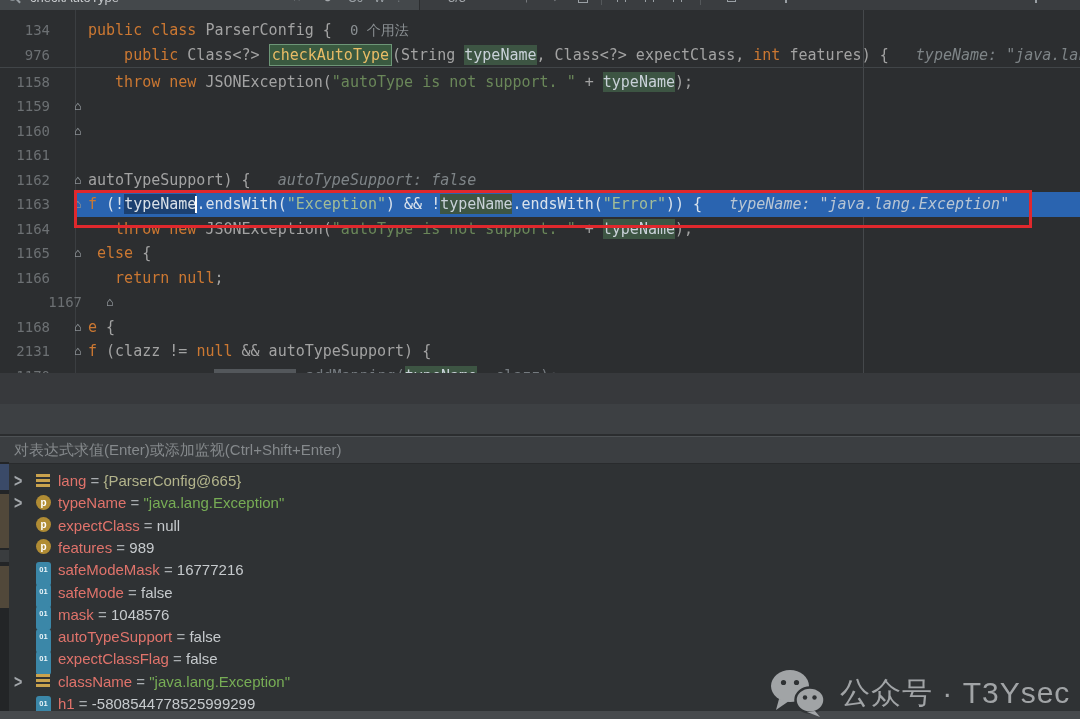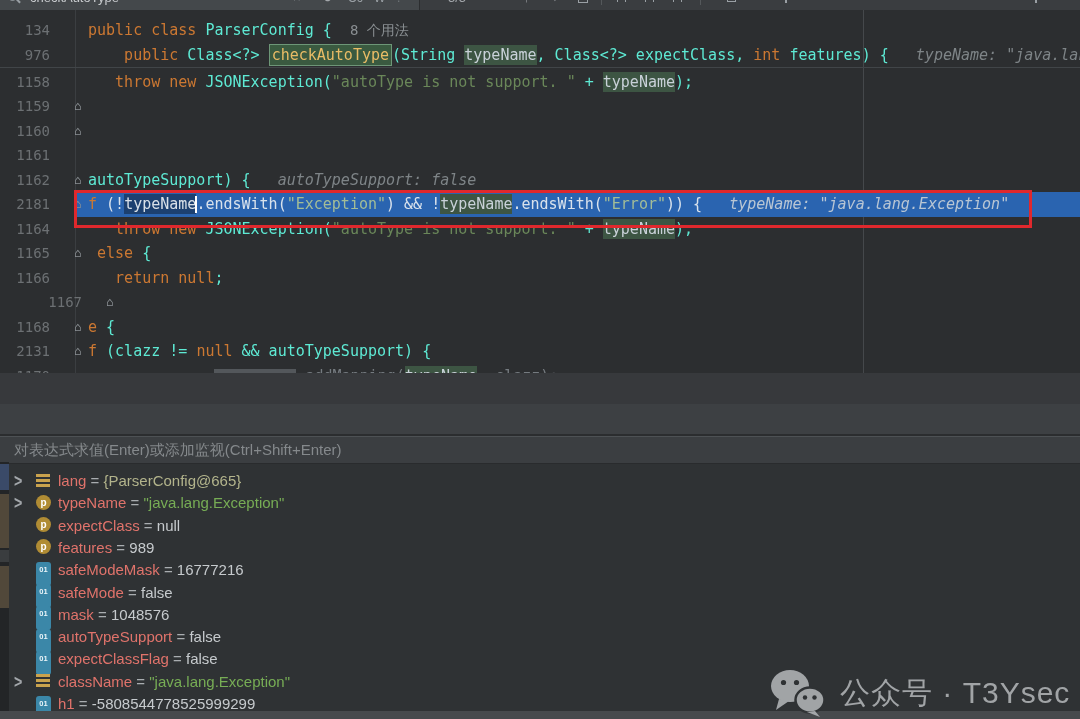--- a/index.html
+++ b/index.html
@@ -25,21 +25,21 @@
   
   #editor { position:absolute; left:0; top:10px; width:1080px; height:363px; background:#2c2e30; overflow:hidden; }
   #gutter-sep { position:absolute; left:75px; top:0; width:1px; height:363px; background:#3b3e41; }
   #margin-guide { position:absolute; left:863px; top:0; width:1px; height:363px; background:#45484b; }
   .crow { position:absolute; left:0; width:1080px; height:25px; line-height:24.5px; font-family:"DejaVu Sans Mono", monospace; font-size:15px; }
   .crow .selbg { position:absolute; left:76px; right:0; top:0; bottom:0; background:#2a64b0; }
   .lnum { position:absolute; left:0; top:0; width:50px; text-align:right; color:#6c7073; font-size:14px; }
   .fold { position:absolute; left:74px; top:0; color:#8b9094; font-size:12px; }
   .codetext { position:absolute; left:88px; top:0; white-space:pre; }
   .sg-kw { color:#cc7832; }
-  .sg-pl { color:#5eead4; }
+  .sg-pl { color:#a3a3a3; }
   .sg-str { color:#6a8759; }
   .sg-hint { color:#7e8487; font-style:italic; }
   .sg-usage { color:#8a8f92; font-size:14px; }
   .sg-decl { color:#eabc66; background:#3a5a40; border:1px solid #6d9677; padding:1px 2px; }
   .sg-idg { color:#c9d1d8; background:#3d5543; padding:1px 0; }
   .sg-idb { color:#d8e0e8; background:#1c4070; padding:1px 0; }
   .sg-psel { color:#d9e2ec; }
   .sg-ssel { color:#a3bd97; }
   .sg-hsel { color:#b9c6d4; font-style:italic; }
   .sg-dim { color:#8e959b; opacity:.75; }
@@ -109,21 +109,21 @@
     </div>
   </div>
 
   <div id="editor">
     <div id="gutter-sep"></div>
     <div id="margin-guide"></div>
     <div id="fold-separator"></div>
     <div id="code-rows">
         <div class="crow" style="top: 8px;">
           <span class="lnum">134</span>
-          <div class="codetext"><span class="sg-kw">public class</span><span class="sg-pl"> ParserConfig {  </span><span class="sg-usage">8 个用法</span></div>
+          <div class="codetext"><span class="sg-kw">public class</span><span class="sg-pl"> ParserConfig {  </span><span class="sg-usage">0 个用法</span></div>
         </div>
         <div class="crow" style="top: 32.5px;">
           <span class="lnum">976</span>
           <div class="codetext"><span class="sg-kw">    public</span><span class="sg-pl"> Class&lt;?&gt; </span><span class="sg-decl">checkAutoType</span><span class="sg-pl">(String </span><span class="sg-idg">typeName</span><span class="sg-pl">, Class&lt;?&gt; expectClass, </span><span class="sg-kw">int</span><span class="sg-pl"> features) {   </span><span class="sg-hint">typeName: "java.lang.</span></div>
         </div>
         <div class="crow" style="top: 59.5px;">
           <span class="lnum">1158</span>
           <div class="codetext"><span class="sg-kw">   throw new</span><span class="sg-pl"> JSONException(</span><span class="sg-str">"autoType is not support. "</span><span class="sg-pl"> + </span><span class="sg-idg">typeName</span><span class="sg-pl">);</span></div>
         </div>
         <div class="crow" style="top: 84px;">
@@ -140,21 +140,21 @@
           <span class="lnum">1161</span>
           <div class="codetext"></div>
         </div>
         <div class="crow" style="top: 157.5px;">
           <span class="lnum">1162</span>
           <span class="fold">⌂</span>
           <div class="codetext"><span class="sg-pl">autoTypeSupport) {   </span><span class="sg-hint">autoTypeSupport: false</span></div>
         </div>
         <div class="crow" style="top: 182px;">
           <div class="selbg"></div>
-          <span class="lnum">2181</span>
+          <span class="lnum">1163</span>
           <span class="fold">⌂</span>
           <div class="codetext"><span class="sg-kw">f</span><span class="sg-psel"> (!</span><span class="sg-idb">typeName</span><span class="sg-caret"></span><span class="sg-psel">.endsWith(</span><span class="sg-ssel">"Exception"</span><span class="sg-psel">) &amp;&amp; !</span><span class="sg-idg">typeName</span><span class="sg-psel">.endsWith(</span><span class="sg-ssel">"Error"</span><span class="sg-psel">)) {   </span><span class="sg-hsel">typeName: "java.lang.Exception"</span></div>
         </div>
         <div class="crow" style="top: 206.5px;">
           <span class="lnum">1164</span>
           <div class="codetext"><span class="sg-kw">   throw new</span><span class="sg-pl"> JSONException(</span><span class="sg-str">"autoType is not support. "</span><span class="sg-pl"> + </span><span class="sg-idg">typeName</span><span class="sg-pl">);</span></div>
         </div>
         <div class="crow" style="top: 231px;">
           <span class="lnum">1165</span>
           <span class="fold">⌂</span>

